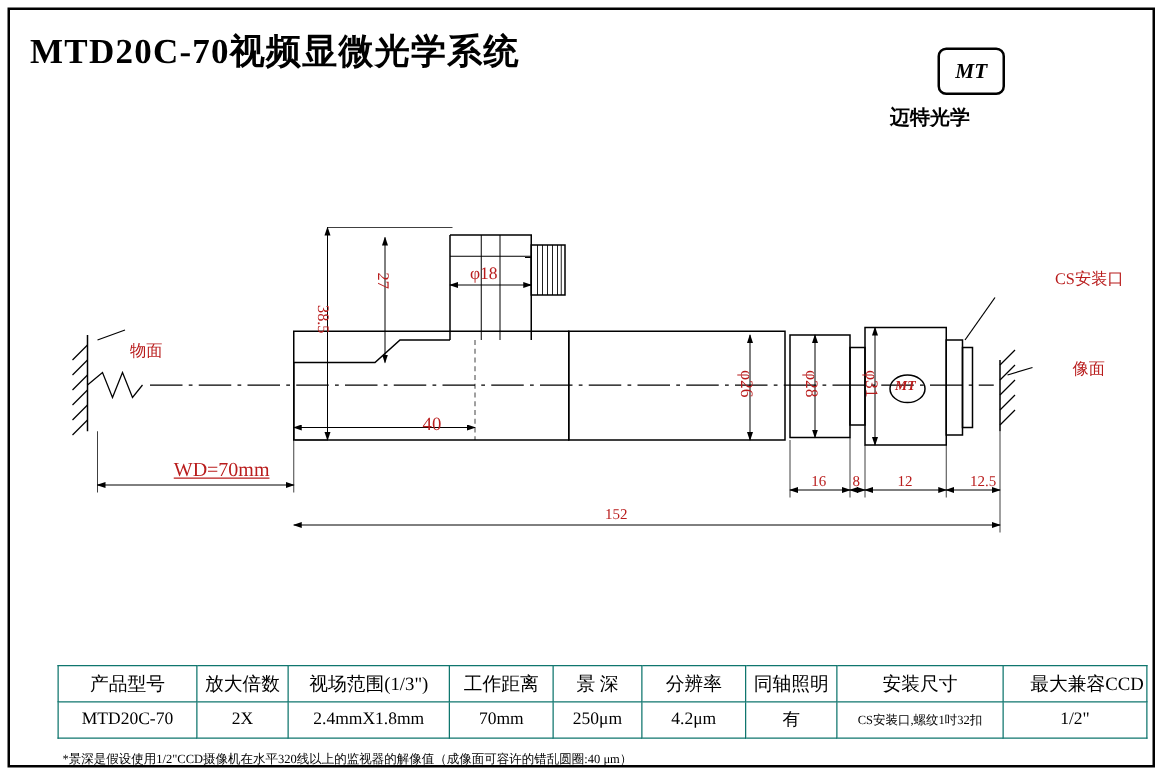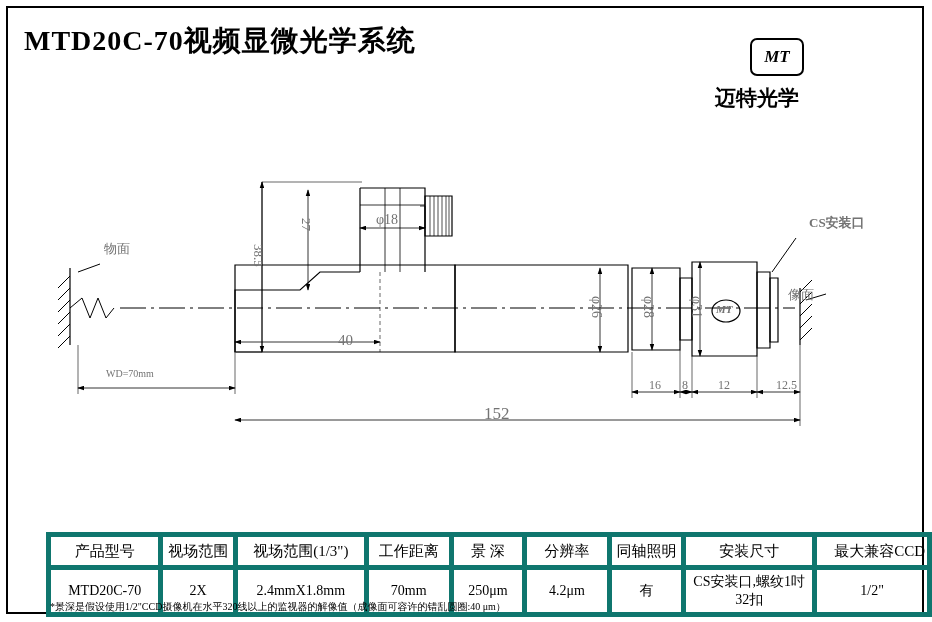--- a/index.html
+++ b/index.html
@@ -1,26 +1,26 @@
 <!DOCTYPE html>
 <html><head>
 <meta charset="utf-8">
 <style>
   html,body{margin:0;padding:0;background:#fff;}
   body{font-family:"Liberation Sans","DejaVu Sans",sans-serif;}
   #page{position:relative;width:932px;height:622px;background:#fff;overflow:hidden;}
   .frame{position:absolute;left:6px;top:6px;width:918px;height:608px;border:2px solid #000;box-sizing:border-box;}
   .title{position:absolute;left:24px;top:22px;font-family:"Liberation Serif","DejaVu Serif",serif;font-size:28px;font-weight:bold;letter-spacing:1px;color:#000;white-space:nowrap;}
   .logo-box{position:absolute;left:750px;top:38px;width:50px;height:34px;border:2px solid #000;border-radius:7px;display:flex;align-items:center;justify-content:center;font-family:"Liberation Serif","DejaVu Serif",serif;font-size:17px;font-weight:bold;font-style:italic;}
-  .logo-text{position:absolute;left:715px;top:84px;width:100px;font-family:"Liberation Serif","DejaVu Serif",serif;font-size:21px;font-weight:bold;}
-  .lbl{position:absolute;font-family:"Liberation Serif","DejaVu Serif",serif;font-size:13px;color:#737373;white-space:nowrap;}
+  .logo-text{position:absolute;left:694px;top:84px;width:100px;text-align:center;font-family:"Liberation Serif","DejaVu Serif",serif;font-size:16px;font-weight:bold;}
+  .lbl{position:absolute;font-family:"Liberation Serif","DejaVu Serif",serif;font-size:13px;color:#b91c1c;white-space:nowrap;}
   .lbl-sm{font-size:12px;}
   .vert{writing-mode:vertical-rl;text-orientation:mixed;}
   table.spec{position:absolute;left:46px;top:532px;border-collapse:collapse;font-family:"Liberation Serif","DejaVu Serif",serif;}
-  table.spec td{border:5px solid #0f766e;text-align:center;font-size:14px;padding:3px 2px;height:22px;}
+  table.spec td{border:1px solid #0f766e;text-align:center;font-size:14px;padding:3px 2px;height:22px;}
   table.spec tr.head td{font-size:15px;}
   .note{position:absolute;left:50px;top:600px;font-family:"Liberation Serif","DejaVu Serif",serif;font-size:10px;color:#000;white-space:nowrap;}
   .note2{position:absolute;left:596px;top:600px;font-family:"Liberation Serif","DejaVu Serif",serif;font-size:10px;color:#000;white-space:nowrap;}
   svg.overlay{position:absolute;left:0;top:0;width:932px;height:622px;pointer-events:none;}
 </style>
 </head>
 <body>
 
 <div id="page">
   <div class="frame"></div>
@@ -136,23 +136,23 @@
       <line x1="680" y1="392" x2="692" y2="392" marker-start="url(#arS)" marker-end="url(#ar)" stroke-width="0.8"></line>
       <line x1="692" y1="392" x2="757" y2="392" marker-start="url(#arS)" marker-end="url(#ar)" stroke-width="0.8"></line>
       <line x1="757" y1="392" x2="800" y2="392" marker-start="url(#arS)" marker-end="url(#ar)" stroke-width="0.8"></line>
       <line x1="632" y1="352" x2="632" y2="398" stroke-width="0.6"></line>
       <line x1="680" y1="350" x2="680" y2="398" stroke-width="0.6"></line>
       <line x1="692" y1="356" x2="692" y2="398" stroke-width="0.6"></line>
       <line x1="757" y1="356" x2="757" y2="398" stroke-width="0.6"></line>
     </g>
   </svg>
 
-  <div class="lbl" style="left:104px;top:240px;">物面</div>
-  <div class="lbl" style="left:788px;top:286px;text-align:right;">像面</div>
-  <div class="lbl" style="left:809px;top:214px;font-weight:bold;">CS安装口</div>
+  <div class="lbl" style="left:104px;top:272px;">物面</div>
+  <div class="lbl" style="left:858px;top:286px;text-align:right;">像面</div>
+  <div class="lbl" style="left:844px;top:214px;">CS安装口</div>
 
   <div class="lbl" style="left:250px;top:244px;">
     <span class="vert">38.5</span>
   </div>
   <div class="lbl" style="left:298px;top:218px;">
     <span class="vert">27</span>
   </div>
   <div class="lbl" style="left:376px;top:212px;font-size:14px;">φ18</div>
   <div class="lbl" style="left:304px;top:332px;font-size:15px;margin-left:34px;">40</div>
 
@@ -161,49 +161,49 @@
   </div>
   <div class="lbl" style="left:640px;top:296px;font-size:14px;">
     <span class="vert">φ28</span>
   </div>
   <div class="lbl" style="left:688px;top:296px;font-size:14px;">
     <span class="vert">φ31</span>
   </div>
 
   <div class="lbl" style="left:716px;top:303px;font-size:11px;font-style:italic;font-weight:bold;">MT</div>
 
-  <div class="lbl" style="left:106px;top:368px;font-size:10px;">WD=70mm</div>
-  <div class="lbl" style="left:484px;top:404px;font-size:17px;">152</div>
+  <div class="lbl" style="left:139px;top:368px;font-size:16px;text-decoration:underline;">WD=70mm</div>
+  <div class="lbl" style="left:484px;top:404px;font-size:12px;">152</div>
 
   <div class="lbl lbl-sm" style="left:649px;top:378px;">16</div>
   <div class="lbl lbl-sm" style="left:682px;top:378px;">8</div>
   <div class="lbl lbl-sm" style="left:718px;top:378px;">12</div>
   <div class="lbl lbl-sm" style="left:776px;top:378px;">12.5</div>
 
   <table class="spec">
     <tbody>
         <tr class="head">
       <td style="width:106px;">产品型号</td>
-      <td style="width:68px;">视场范围</td>
+      <td style="width:68px;">放大倍数</td>
       <td style="width:124px;">视场范围(1/3")</td>
       <td style="width:78px;">工作距离</td>
       <td style="width:66px;margin-left:36px;">景  深</td>
       <td style="width:78px;">分辨率</td>
       <td style="width:68px;">同轴照明</td>
       <td style="width:128px;">安装尺寸</td>
       <td style="width:110px;text-align:right;">最大兼容CCD</td>
     </tr>
     <tr>
       <td>MTD20C-70</td>
       <td>2X</td>
       <td>2.4mmX1.8mm</td>
       <td>70mm</td>
       <td>250μm</td>
       <td>4.2μm</td>
       <td>有</td>
-      <td style="font-size:14px;">CS安装口,螺纹1吋32扣</td>
+      <td style="font-size:10px;">CS安装口,螺纹1吋32扣</td>
       <td>1/2"</td>
     </tr>
   </tbody>
     </table>
 
   <div class="note">*景深是假设使用1/2"CCD摄像机在水平320线以上的监视器的解像值（成像面可容许的错乱圆圈:40  μm）</div>
 </div>
 
 </body></html>

